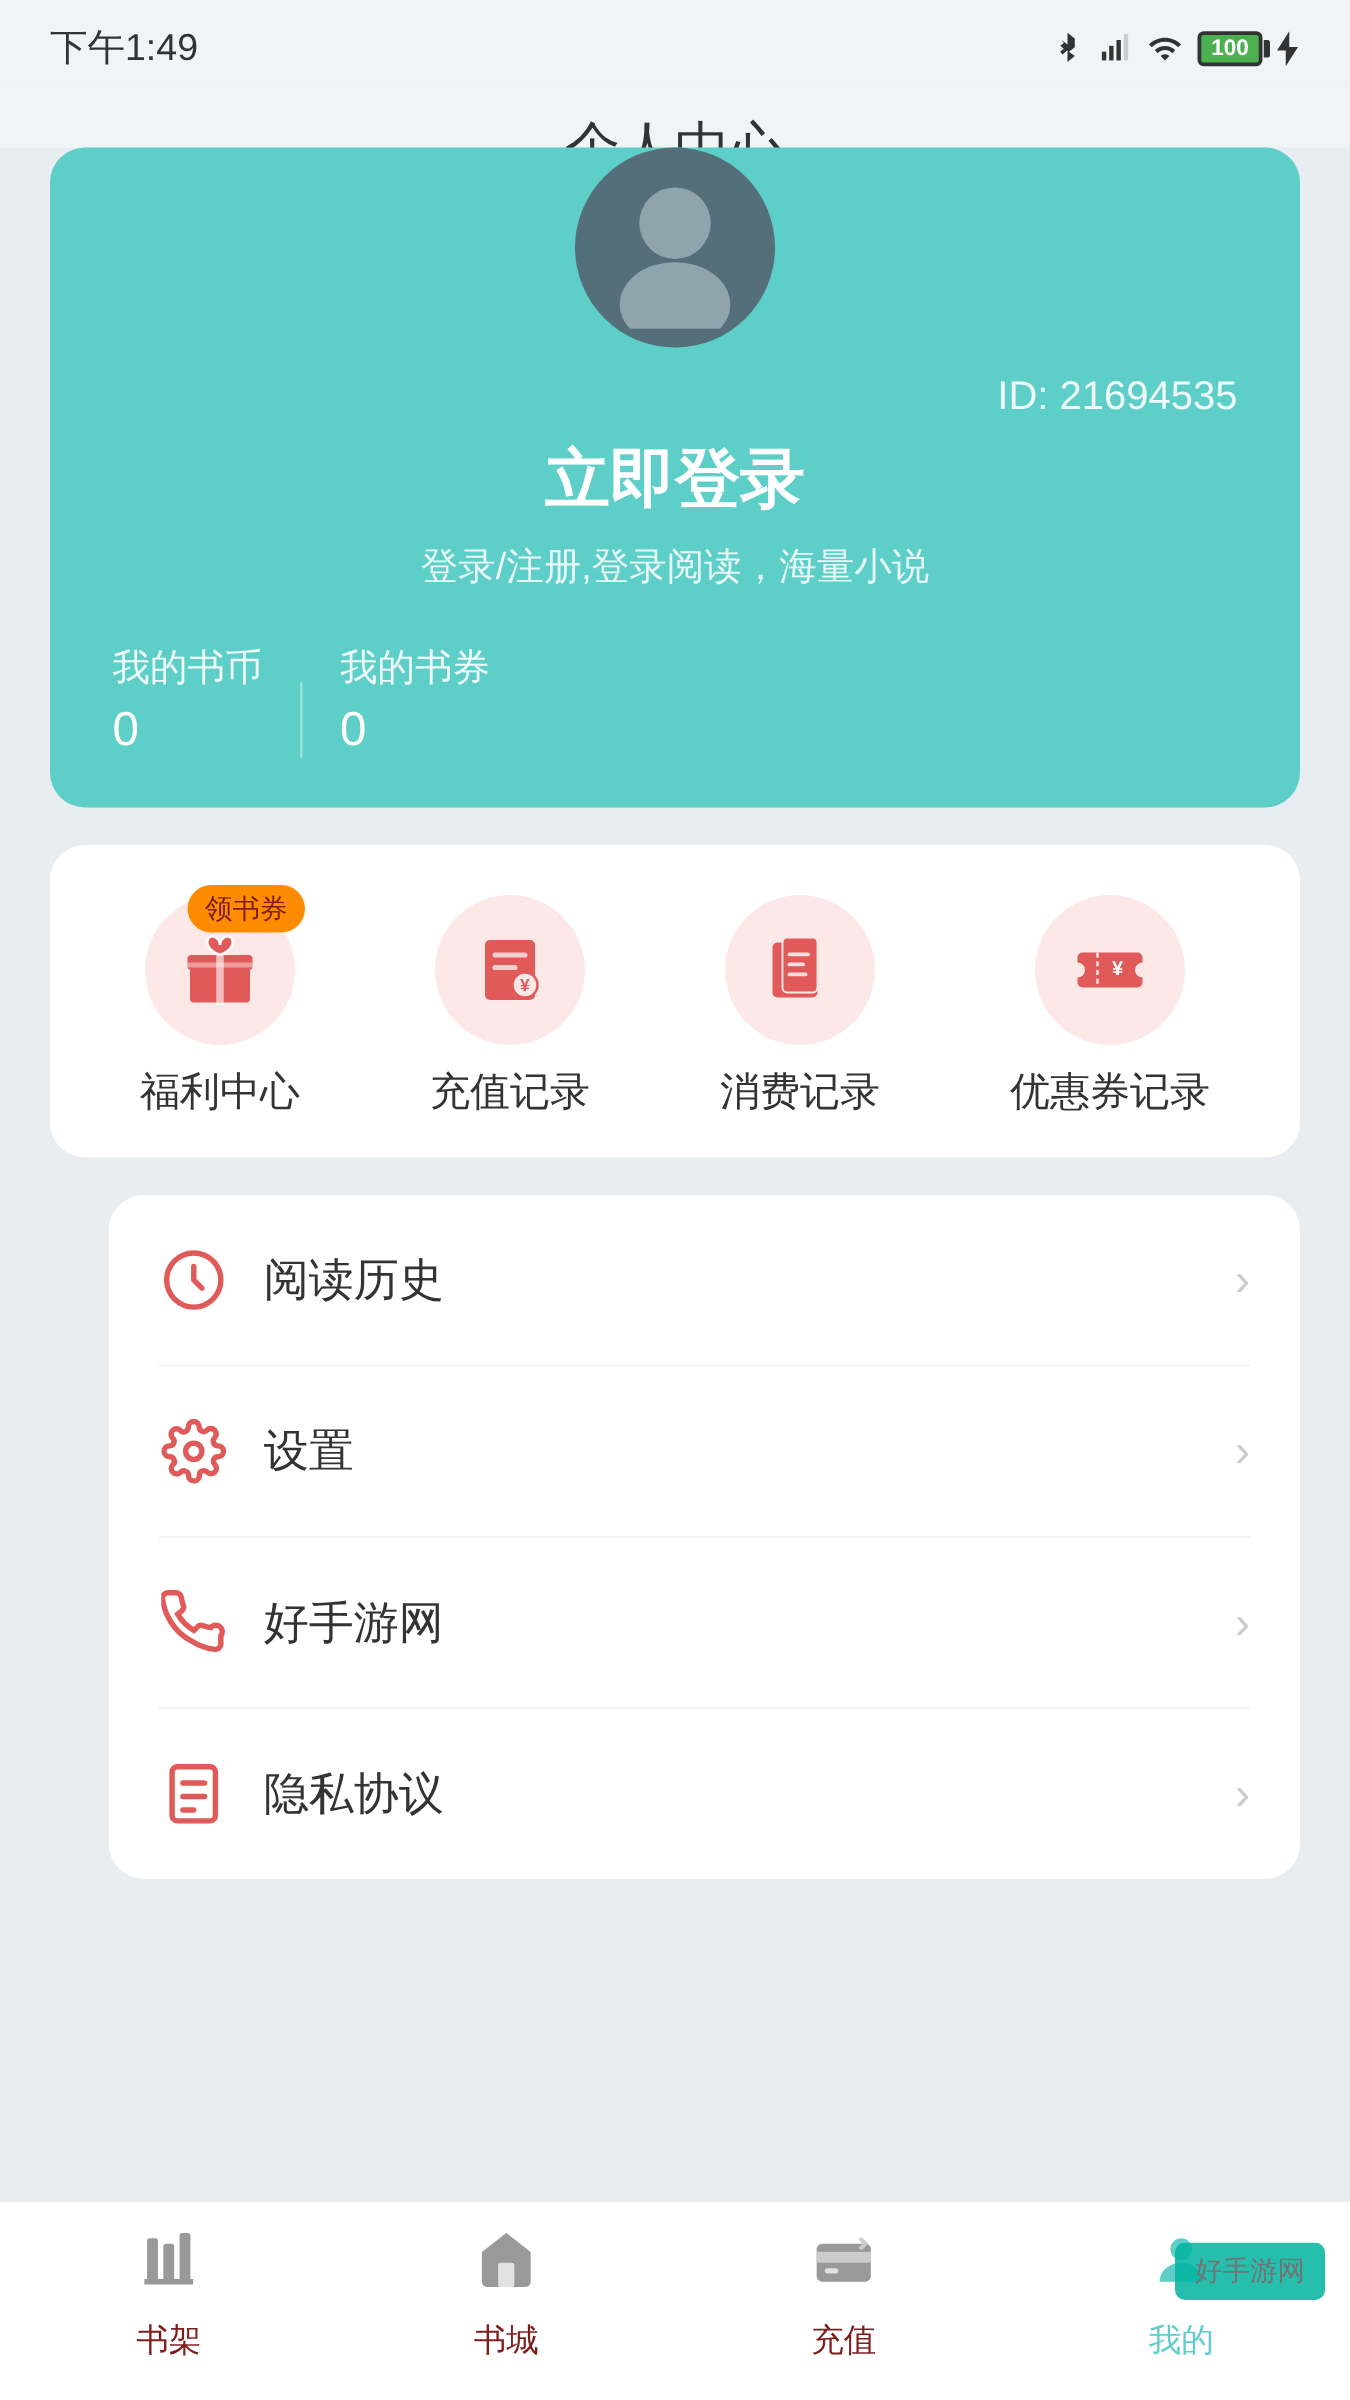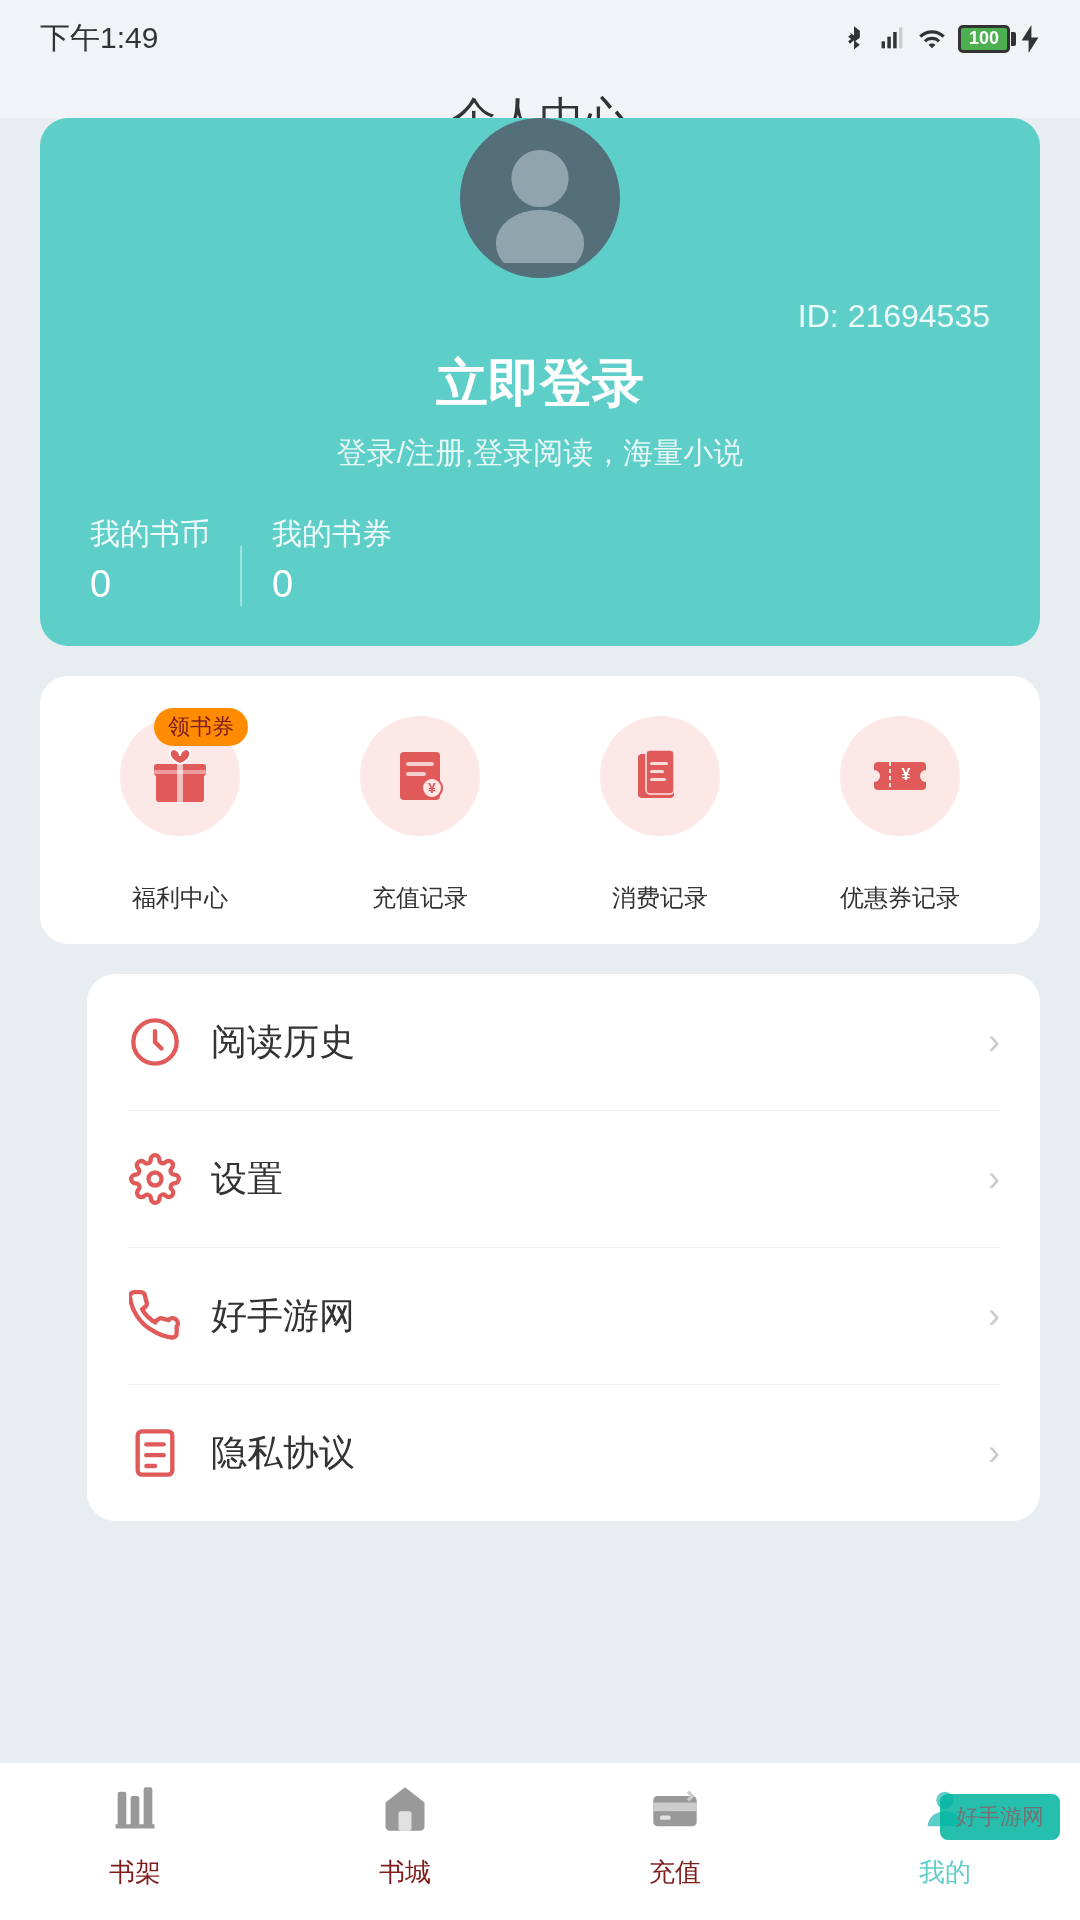--- a/index.html
+++ b/index.html
@@ -168,23 +168,22 @@
       position: absolute;
       top: -8px; right: -8px;
       background: #ff8c00;
       color: #7f1d1d;
       font-size: 22px;
       padding: 4px 14px;
       border-radius: 20px;
       font-weight: 500;
     }
     .quick-action-label {
-      font-size: 24px;
+      font-size: 32px;
       color: #333;
-      margin-top: 30px;
     }
 
     
     .menu-card {
       background: #fff;
       border-radius: 28px;
       padding: 0 40px;
       margin-bottom: 30px;
       margin-left: 47px;
     }

